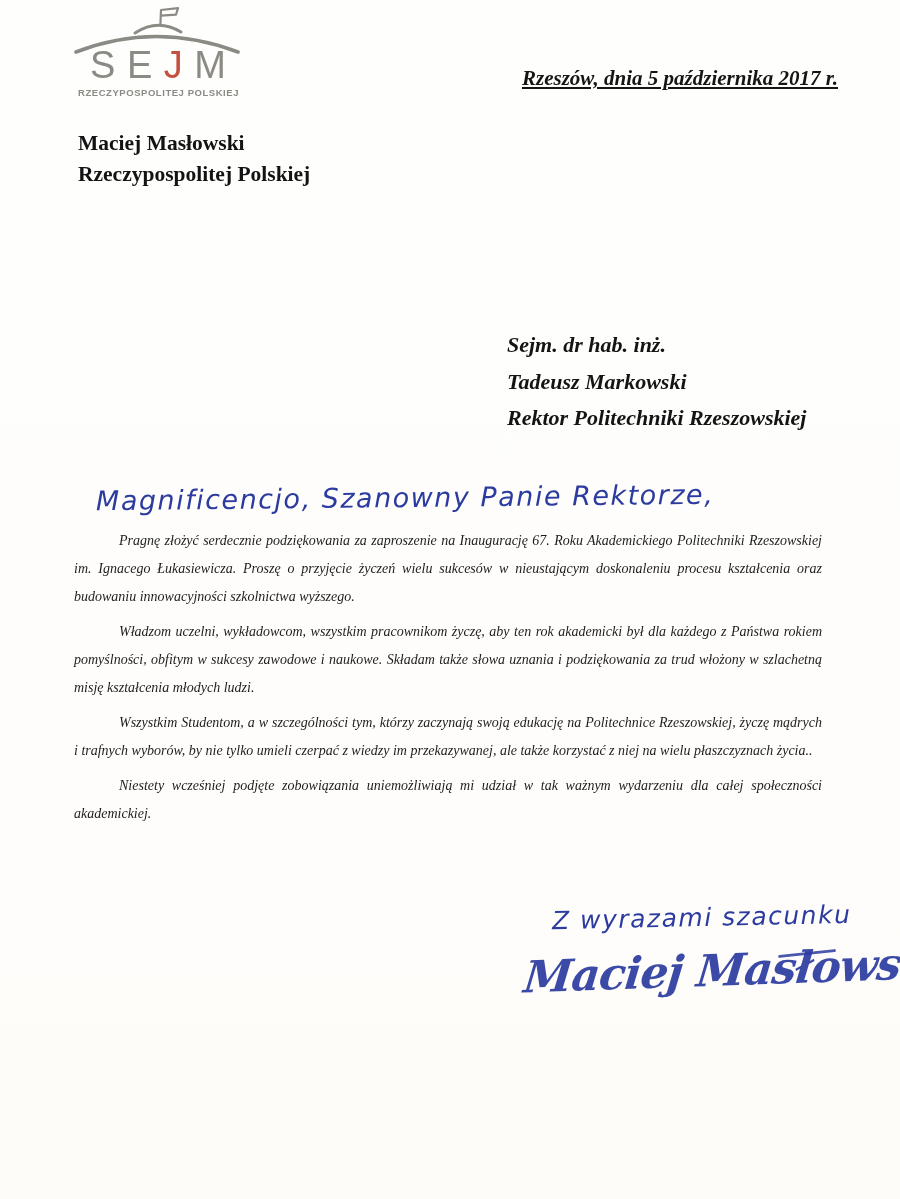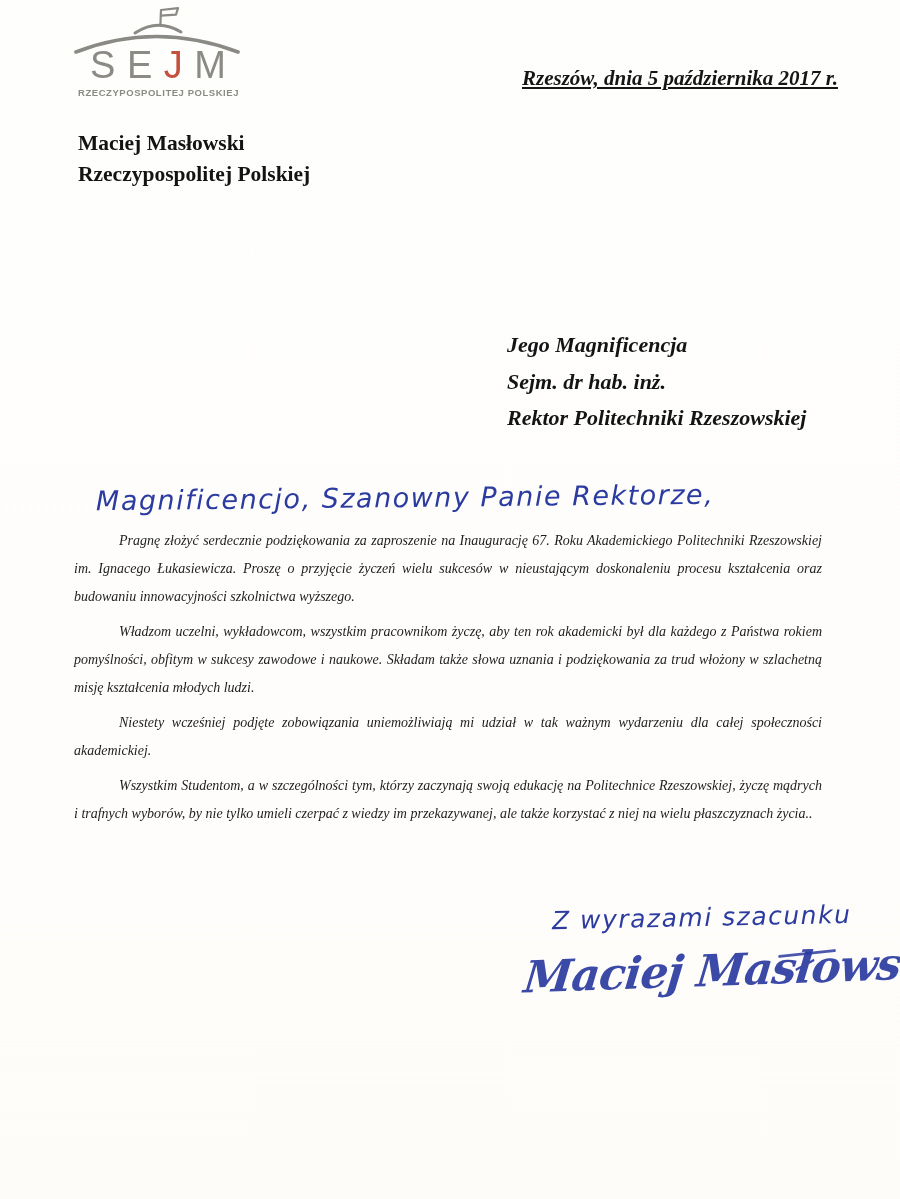--- a/index.html
+++ b/index.html
@@ -107,31 +107,31 @@
   </div>
 
   <div class="date-line">Rzeszów, dnia 5 października 2017 r.</div>
 
   <div class="sender">
     <div>Maciej Masłowski</div>
     <div>Rzeczypospolitej Polskiej</div>
   </div>
 
   <div class="recipient">
-    <div>Jego Magnificencja</div>
     <div>Sejm. dr hab. inż.</div>
+    <div>Tadeusz Markowski</div>
     <div>Rektor Politechniki Rzeszowskiej</div>
   </div>
 
   <div class="salutation ink">Magnificencjo, Szanowny Panie Rektorze,</div>
 
   <div class="body-text">
     <p>Pragnę złożyć serdecznie podziękowania za zaproszenie na Inaugurację 67. Roku Akademickiego Politechniki Rzeszowskiej im. Ignacego Łukasiewicza. Proszę o przyjęcie życzeń wielu sukcesów w nieustającym doskonaleniu procesu kształcenia oraz budowaniu innowacyjności szkolnictwa wyższego.</p>
     <p>Władzom uczelni, wykładowcom, wszystkim pracownikom życzę, aby ten rok akademicki był dla każdego z Państwa rokiem pomyślności, obfitym w sukcesy zawodowe i naukowe. Składam także słowa uznania i podziękowania za trud włożony w szlachetną misję kształcenia młodych ludzi.</p>
+    <p>Wszystkim Studentom, a w szczególności tym, którzy zaczynają swoją edukację na Politechnice Rzeszowskiej, życzę mądrych i trafnych wyborów, by nie tylko umieli czerpać z wiedzy im przekazywanej, ale także korzystać z niej na wielu płaszczyznach życia..</p>
     <p>Niestety wcześniej podjęte zobowiązania uniemożliwiają mi udział w tak ważnym wydarzeniu dla całej społeczności akademickiej.</p>
-    <p>Wszystkim Studentom, a w szczególności tym, którzy zaczynają swoją edukację na Politechnice Rzeszowskiej, życzę mądrych i trafnych wyborów, by nie tylko umieli czerpać z wiedzy im przekazywanej, ale także korzystać z niej na wielu płaszczyznach życia..</p>
   </div>
 
   <div class="closing-phrase ink">Z wyrazami szacunku</div>
   <div class="signature ink">Maciej Masłowski</div>
   <div class="signature-flourish"></div>
 
 </div>
 
 </body></html>

